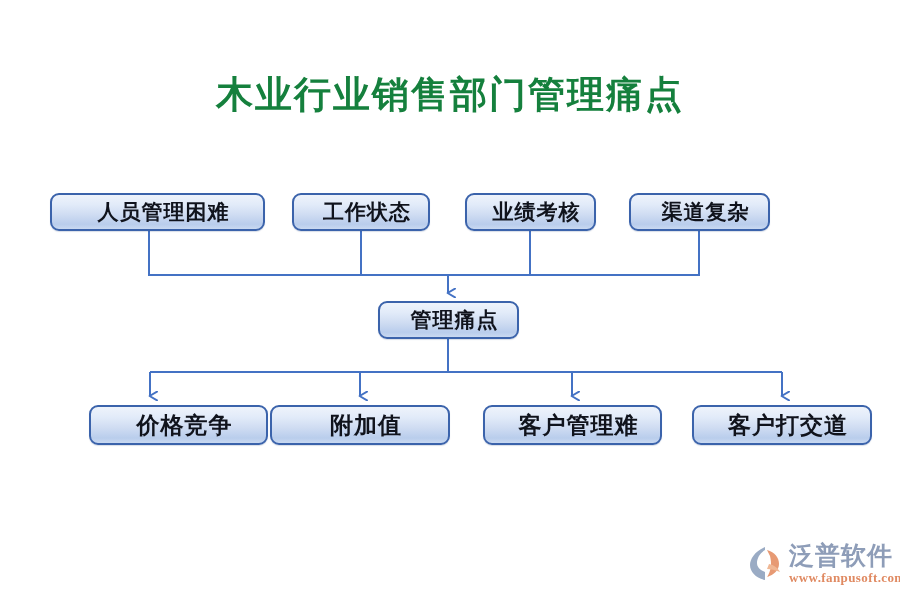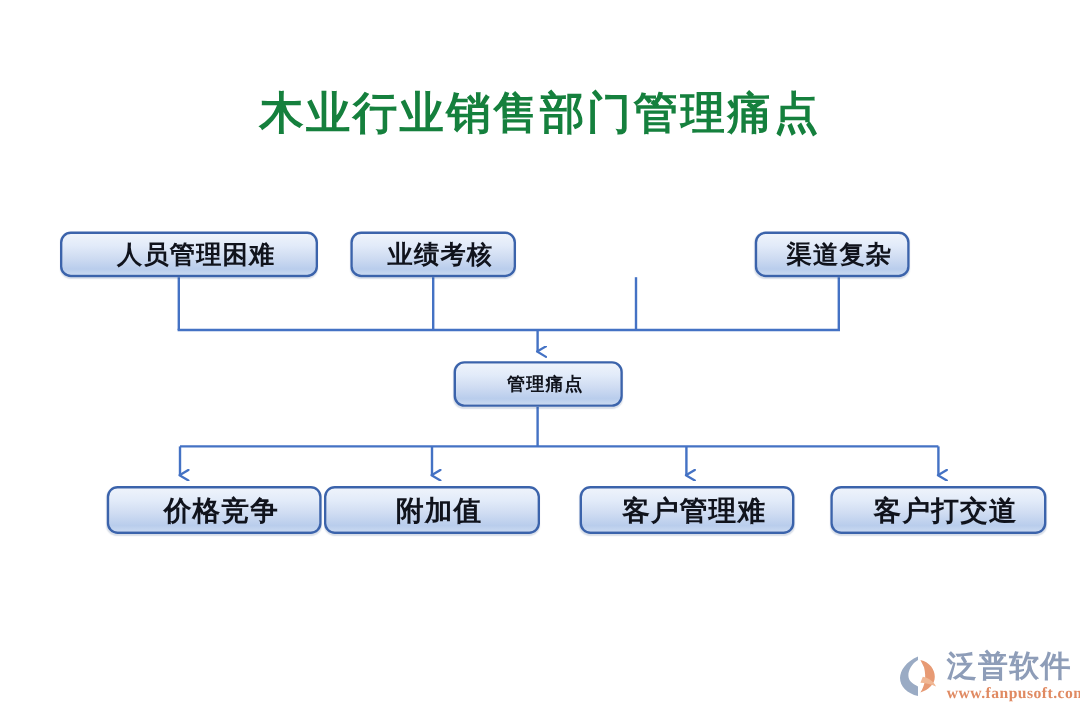--- a/index.html
+++ b/index.html
@@ -59,21 +59,21 @@
     align-items: center;
     justify-content: center;
     text-align: center;
     font-weight: 700;
     font-family: "Liberation Serif", "DejaVu Serif", serif;
     white-space: nowrap;
     box-shadow: 0 1px 1px rgba(40,70,130,0.18);
     padding-left: 12px;
   }
   .node.tier-top { font-size: 21px; letter-spacing: 1px; }
-  .node.tier-mid { font-size: 15px; letter-spacing: 1px; }
+  .node.tier-mid { font-size: 21px; letter-spacing: 1px; }
   .node.tier-bottom { font-size: 23px; letter-spacing: 1px; }
 
   
   #watermark {
     position: absolute;
     left: 745px;
     top: 532px;
     width: 148px;
     height: 62px;
     display: flex;
@@ -142,25 +142,28 @@
       <path d="M572,372 L572,396" marker-end="url(#arrowhead)"></path>
       <path d="M782,372 L782,396" marker-end="url(#arrowhead)"></path>
     </g>
   </svg>
 
   <div class="node tier-top" style="left:50px; top:193px; width:215px; height:38px;">
     <span>人员管理困难</span>
   </div>
 
   <div class="node tier-top" style="left:292px; top:193px; width:138px; height:38px;">
+    <span>工作状态</span>
+  </div>
+
+  <div class="node tier-top" style="left:465px; top:193px; width:131px; height:38px;">
     <span>业绩考核</span>
   </div>
 
-
-  <div class="node tier-top" style="left:629px; top:193px; width:129px; height:38px;">
+  <div class="node tier-top" style="left:629px; top:193px; width:141px; height:38px;">
     <span>渠道复杂</span>
   </div>
 
   <div class="node tier-mid" style="left:378px; top:301px; width:141px; height:38px;">
     <span>管理痛点</span>
   </div>
 
   <div class="node tier-bottom" style="left:61px; top:405px; width:179px; height:40px;margin-left:28px;">
     <span>价格竞争</span>
   </div>

